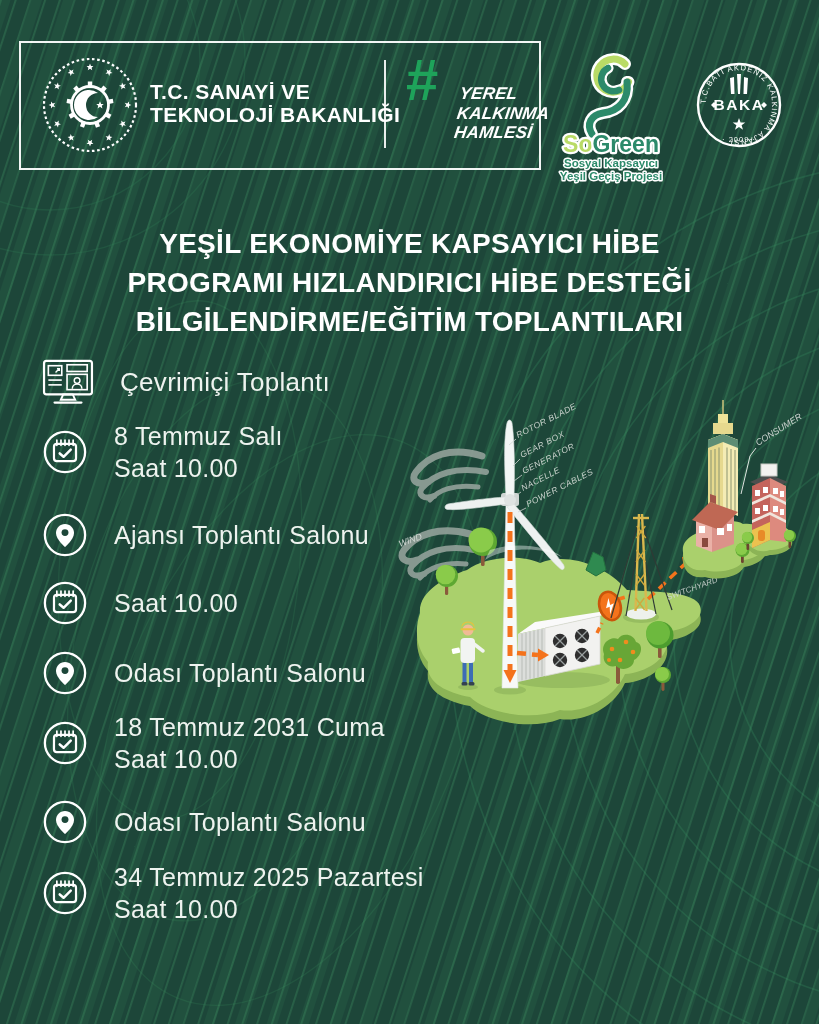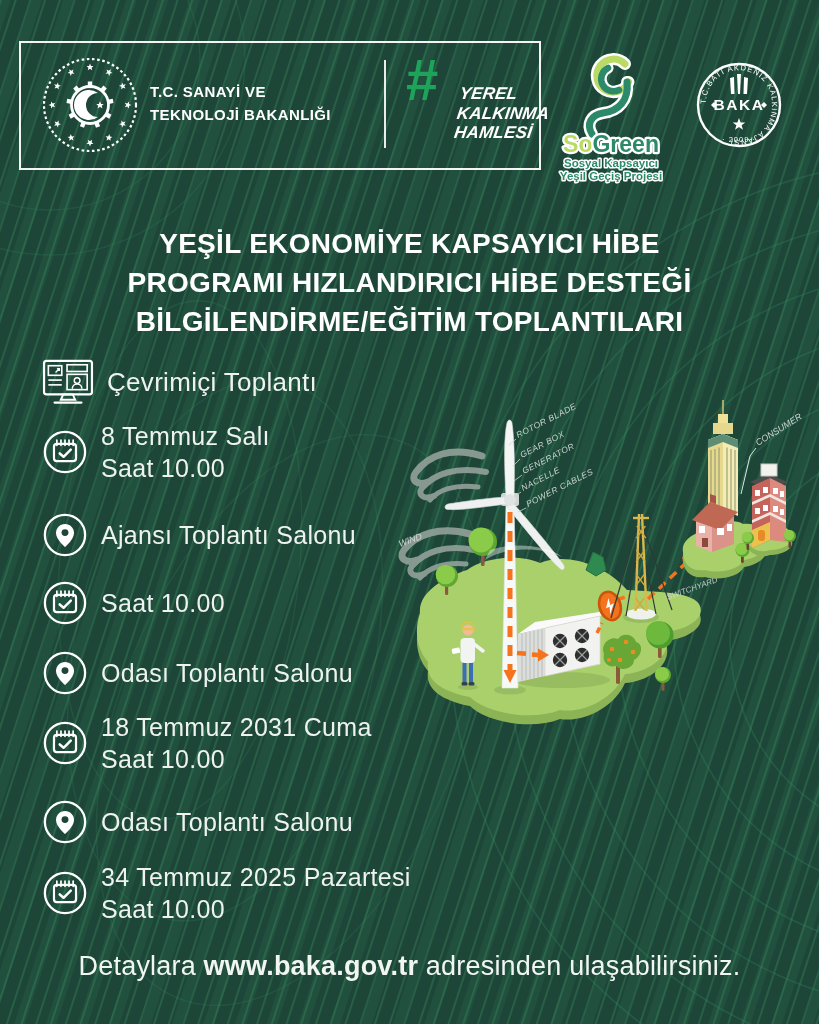--- a/index.html
+++ b/index.html
@@ -9,35 +9,35 @@
     font-family:"Liberation Sans", sans-serif;
     color:#fff;
   }
   svg{display:block;}
   .bg{position:absolute;left:0;top:0;}
   
   .hbox{position:absolute;left:19px;top:41px;width:518px;height:125px;
         border:2px solid rgba(255,255,255,.95);}
   .emblem{position:absolute;left:38px;top:53px;}
   .ministry-name{position:absolute;left:150px;top:80px;font-weight:bold;
-        font-size:15px;line-height:23px;letter-spacing:.4px;color:#fff;}
+        font-size:21px;line-height:23px;letter-spacing:.4px;color:#fff;}
   .hdivider{position:absolute;left:384px;top:60px;width:2px;height:88px;
         background:rgba(255,255,255,.9);}
   .hashtag{position:absolute;left:406px;top:50px;font-size:58px;font-weight:800;
         color:#1ea35a;line-height:60px;}
   .hash-words{position:absolute;left:457px;top:84px;font-style:italic;
         font-weight:800;font-size:17px;line-height:19.5px;transform:skewX(-8deg);
         letter-spacing:.2px;color:#fff;}
   .sogreen{position:absolute;left:545px;top:38px;}
   .baka{position:absolute;left:684px;top:48px;}
   
   .title{position:absolute;left:0;top:224px;width:819px;text-align:center;
         font-weight:bold;font-size:28px;line-height:39px;letter-spacing:.3px;color:#fff;}
   
-  .row{position:absolute;left:42px;display:flex;gap:13px;align-items:center;}
+  .row{position:absolute;left:42px;display:flex;gap:26px;align-items:center;}
   .ric{flex:0 0 auto;}
   .rt{color:#eef3ef;}
   .rt .l1,.rt .l2{font-size:25px;line-height:32px;font-weight:500;letter-spacing:.3px;white-space:nowrap;}
   .online-label{font-size:26px;font-weight:500;color:#eef3ef;letter-spacing:.3px;}
   
   .footer{position:absolute;left:0;top:951px;width:819px;text-align:center;
         font-size:27px;color:#f2f6f3;letter-spacing:.2px;}
   .footer .url{font-weight:bold;}
   .illu{position:absolute;left:390px;top:392px;}
 </style>
@@ -499,15 +499,14 @@
   <div class="row" style="top:861px;height:64px">
     <svg class="ric" width="46" height="46">
         <use href="#icon-cal"></use>
       </svg>
     <div class="rt">
       <div class="l1">34 Temmuz 2025 Pazartesi</div>
       <div class="l2">Saat 10.00</div>
     </div>
   </div>
 
-  <div class="footer"><span>Detaylara </span><span class="url">www.baka.gov.tr</span><span> adresinden ulaşabilirsiniz.</span></div>
 
 </div>
 
 </body></html>

